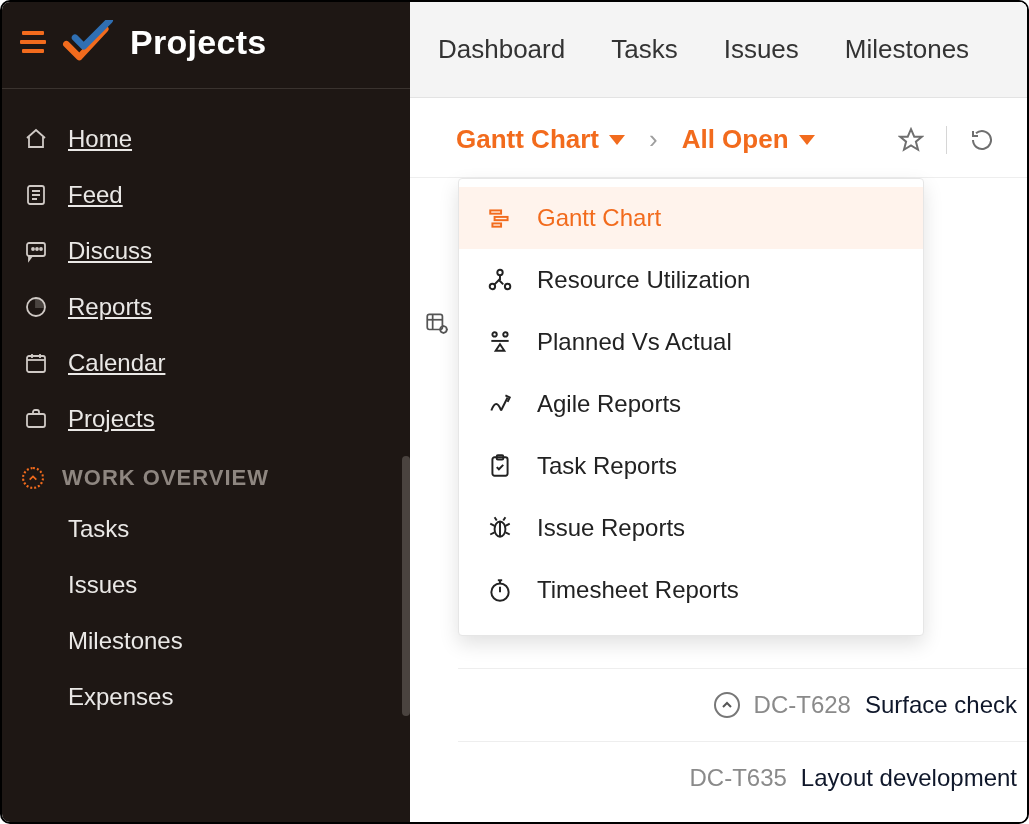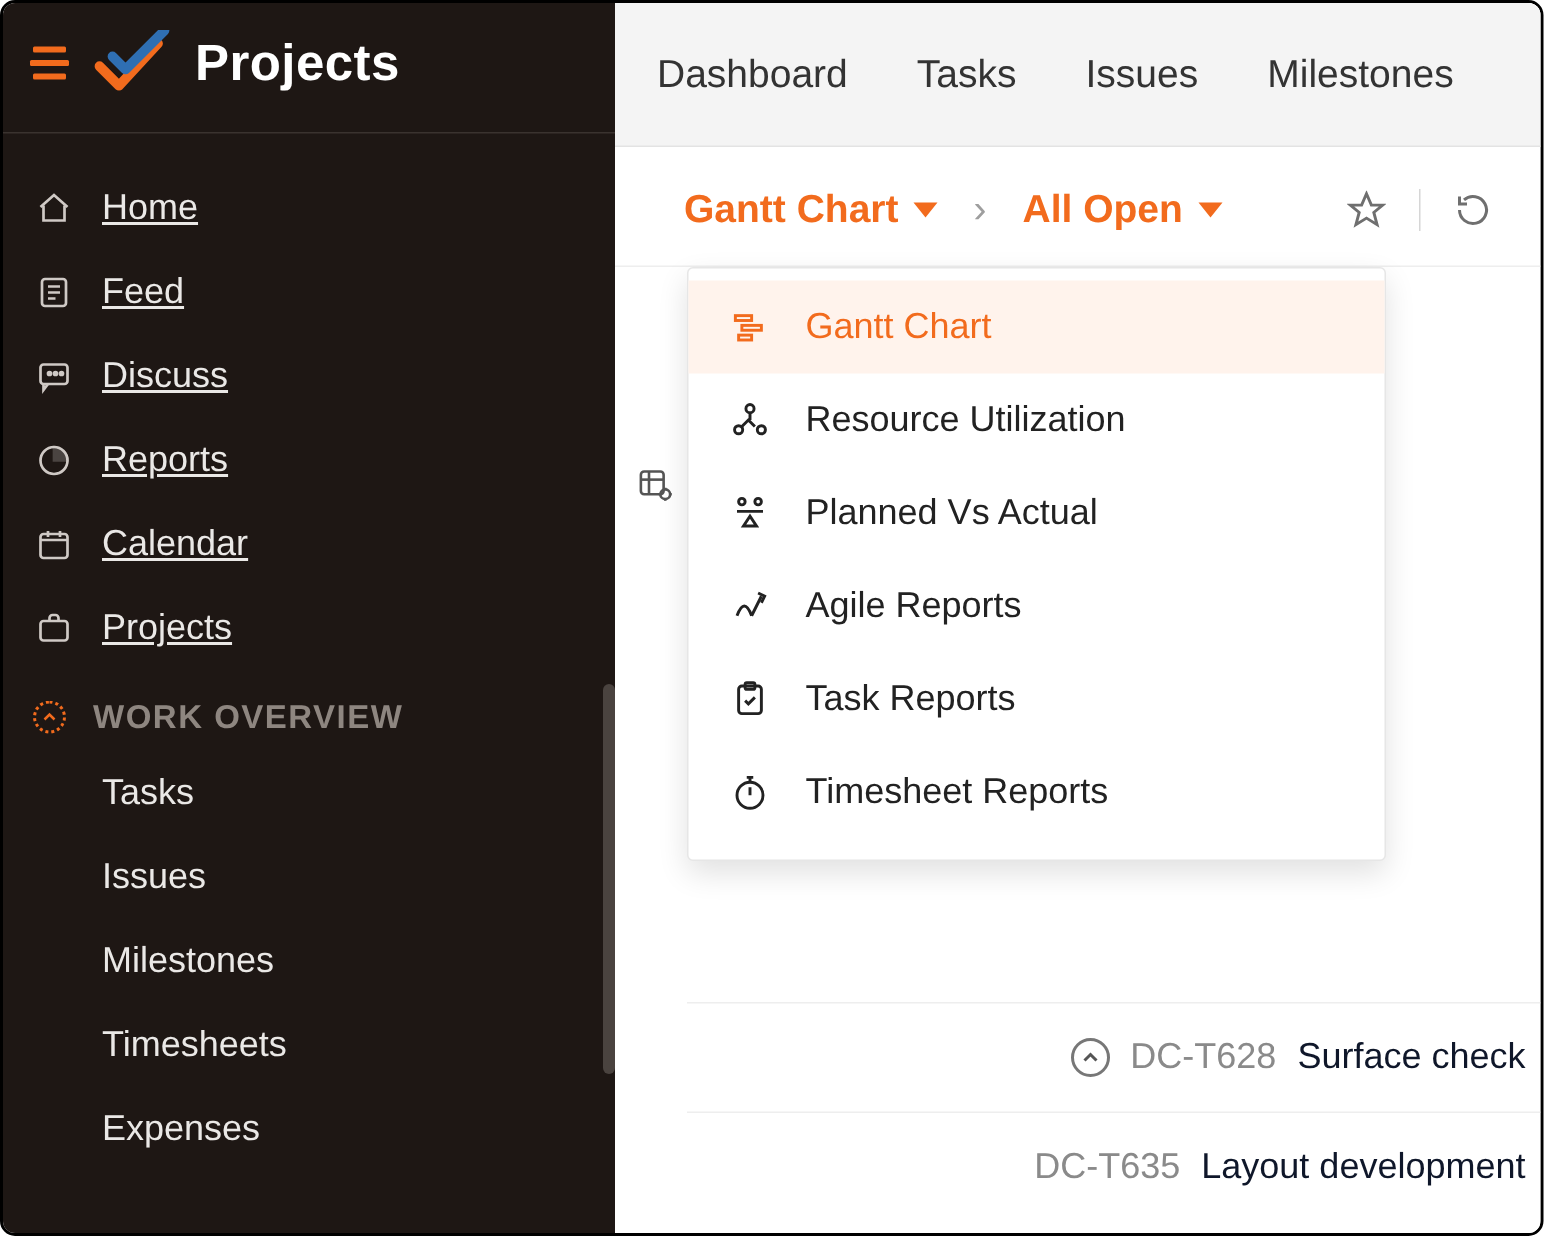--- a/index.html
+++ b/index.html
@@ -182,21 +182,20 @@
       <span class="chev-circle">
         <svg viewBox="0 0 12 12" width="10" height="10">
             <polyline points="2,8 6,4 10,8" fill="none" stroke="#f26b1d" stroke-width="2"></polyline>
           </svg>
       </span>
       <span>WORK OVERVIEW</span>
     </div>
     <div class="side-sub-item">Tasks</div>
     <div class="side-sub-item">Issues</div>
     <div class="side-sub-item">Milestones</div>
-    <div class="side-sub-item">Timesheets</div>
     <div class="side-sub-item">Expenses</div>
   </nav>
   <div class="side-scroll"></div>
 </aside>
 
 <main class="main">
   <div class="topbar">
     <span class="tab">Dashboard</span>
     <span class="tab">Tasks</span>
     <span class="tab">Issues</span>
@@ -289,20 +288,30 @@
               <rect x="5" y="4" width="14" height="17" rx="2"></rect>
               <rect x="9" y="2" width="6" height="4" rx="1"></rect>
               <polyline points="9 13 11 15 15 11"></polyline>
             </svg>
         </span>
         <span>Task Reports</span>
       </div>
       <div class="menu-item">
         <span class="icon">
           <svg viewBox="0 0 24 24" width="26" height="26" fill="none" stroke="currentColor" stroke-width="1.8">
+              <ellipse cx="12" cy="13" rx="5" ry="7"></ellipse>
+              <line x1="12" y1="6" x2="12" y2="20"></line>
+              <path d="M7 10l-4-2M17 10l4-2M7 16l-4 2M17 16l4 2M9 5l-2-3M15 5l2-3"></path>
+            </svg>
+        </span>
+        <span>Issue Reports</span>
+      </div>
+      <div class="menu-item">
+        <span class="icon">
+          <svg viewBox="0 0 24 24" width="26" height="26" fill="none" stroke="currentColor" stroke-width="1.8">
               <circle cx="12" cy="14" r="8"></circle>
               <line x1="12" y1="14" x2="12" y2="9"></line>
               <line x1="10" y1="3" x2="14" y2="3"></line>
               <line x1="12" y1="3" x2="12" y2="6"></line>
             </svg>
         </span>
         <span>Timesheet Reports</span>
       </div>
     </div>
 

